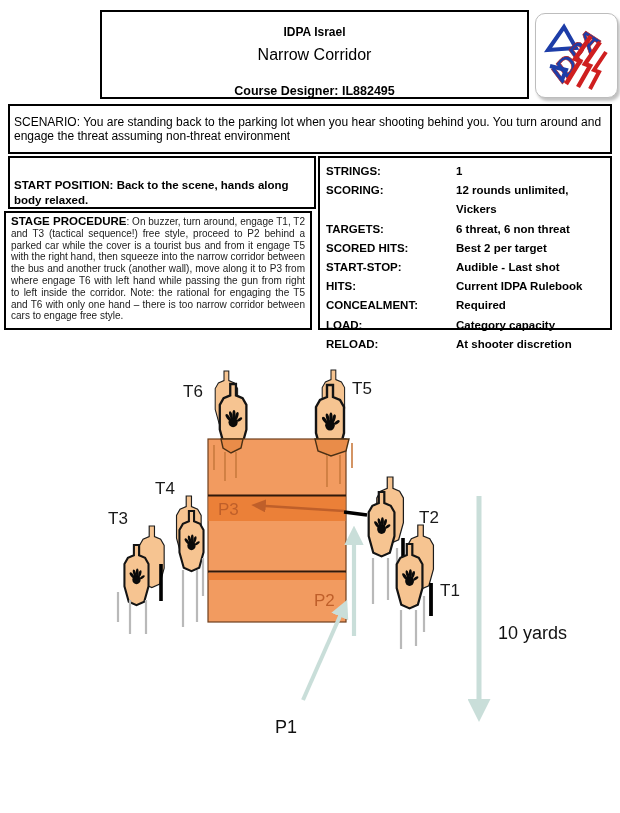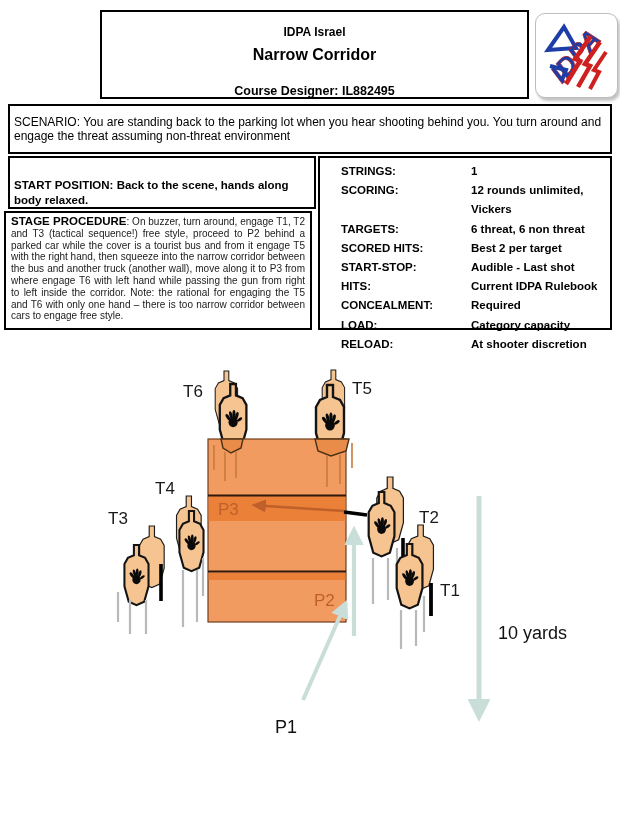--- a/index.html
+++ b/index.html
@@ -4,35 +4,35 @@
 <style>
   html,body{margin:0;padding:0;background:#ffffff;}
   .page{
     position:relative;width:620px;height:813px;background:#ffffff;overflow:hidden;
     font-family:"Liberation Sans",sans-serif;color:#000;
   }
   .box{position:absolute;border:2px solid #000;background:#fff;box-sizing:border-box;}
   
   .header-box{left:100px;top:10px;width:429px;height:89px;text-align:center;}
   .hdr-org{font-size:12px;font-weight:bold;margin-top:13px;}
-  .hdr-title{font-size:16px;font-weight:bold;margin-top:7px;}
+  .hdr-title{font-size:16px;font-weight:normal;margin-top:7px;}
   .hdr-designer{font-size:12.5px;font-weight:bold;margin-top:20px;}
   
   .logo{position:absolute;left:535px;top:13px;width:81px;height:83px;background:#fff;
     border:1px solid #bdbdbd;border-radius:10px;box-shadow:2px 3px 3px rgba(120,120,120,.45);}
   
   .scenario-box{left:8px;top:104px;width:604px;height:50px;padding:9px 4px;
     font-size:12px;font-weight:normal;line-height:14px;}
   .start-box{left:8px;top:156px;width:308px;height:53px;padding:20px 4px;
     font-size:11.5px;font-weight:bold;line-height:15px;}
   .proc-box{left:4px;top:211px;width:308px;height:119px;padding:3px 5px;
     font-size:10px;line-height:11.8px;text-align:justify;color:#1a1a1a;}
   .proc-label{font-size:11.5px;font-weight:bold;color:#000;}
   .info-box{left:318px;top:156px;width:294px;height:174px;padding:4px 0 0 6px;}
-  .info-row{display:flex;font-size:11.5px;font-weight:bold;line-height:19.2px;margin-left:15px;}
+  .info-row{display:flex;font-size:11.5px;font-weight:bold;line-height:19.2px;}
   .info-row .lbl{flex:0 0 130px;}
   .info-row .val{flex:1;}
   
   .diagram{position:absolute;left:0;top:0;width:620px;height:813px;}
   svg text{font-family:"Liberation Sans",sans-serif;}
 </style>
 </head>
 <body>
 
 <div class="page">

